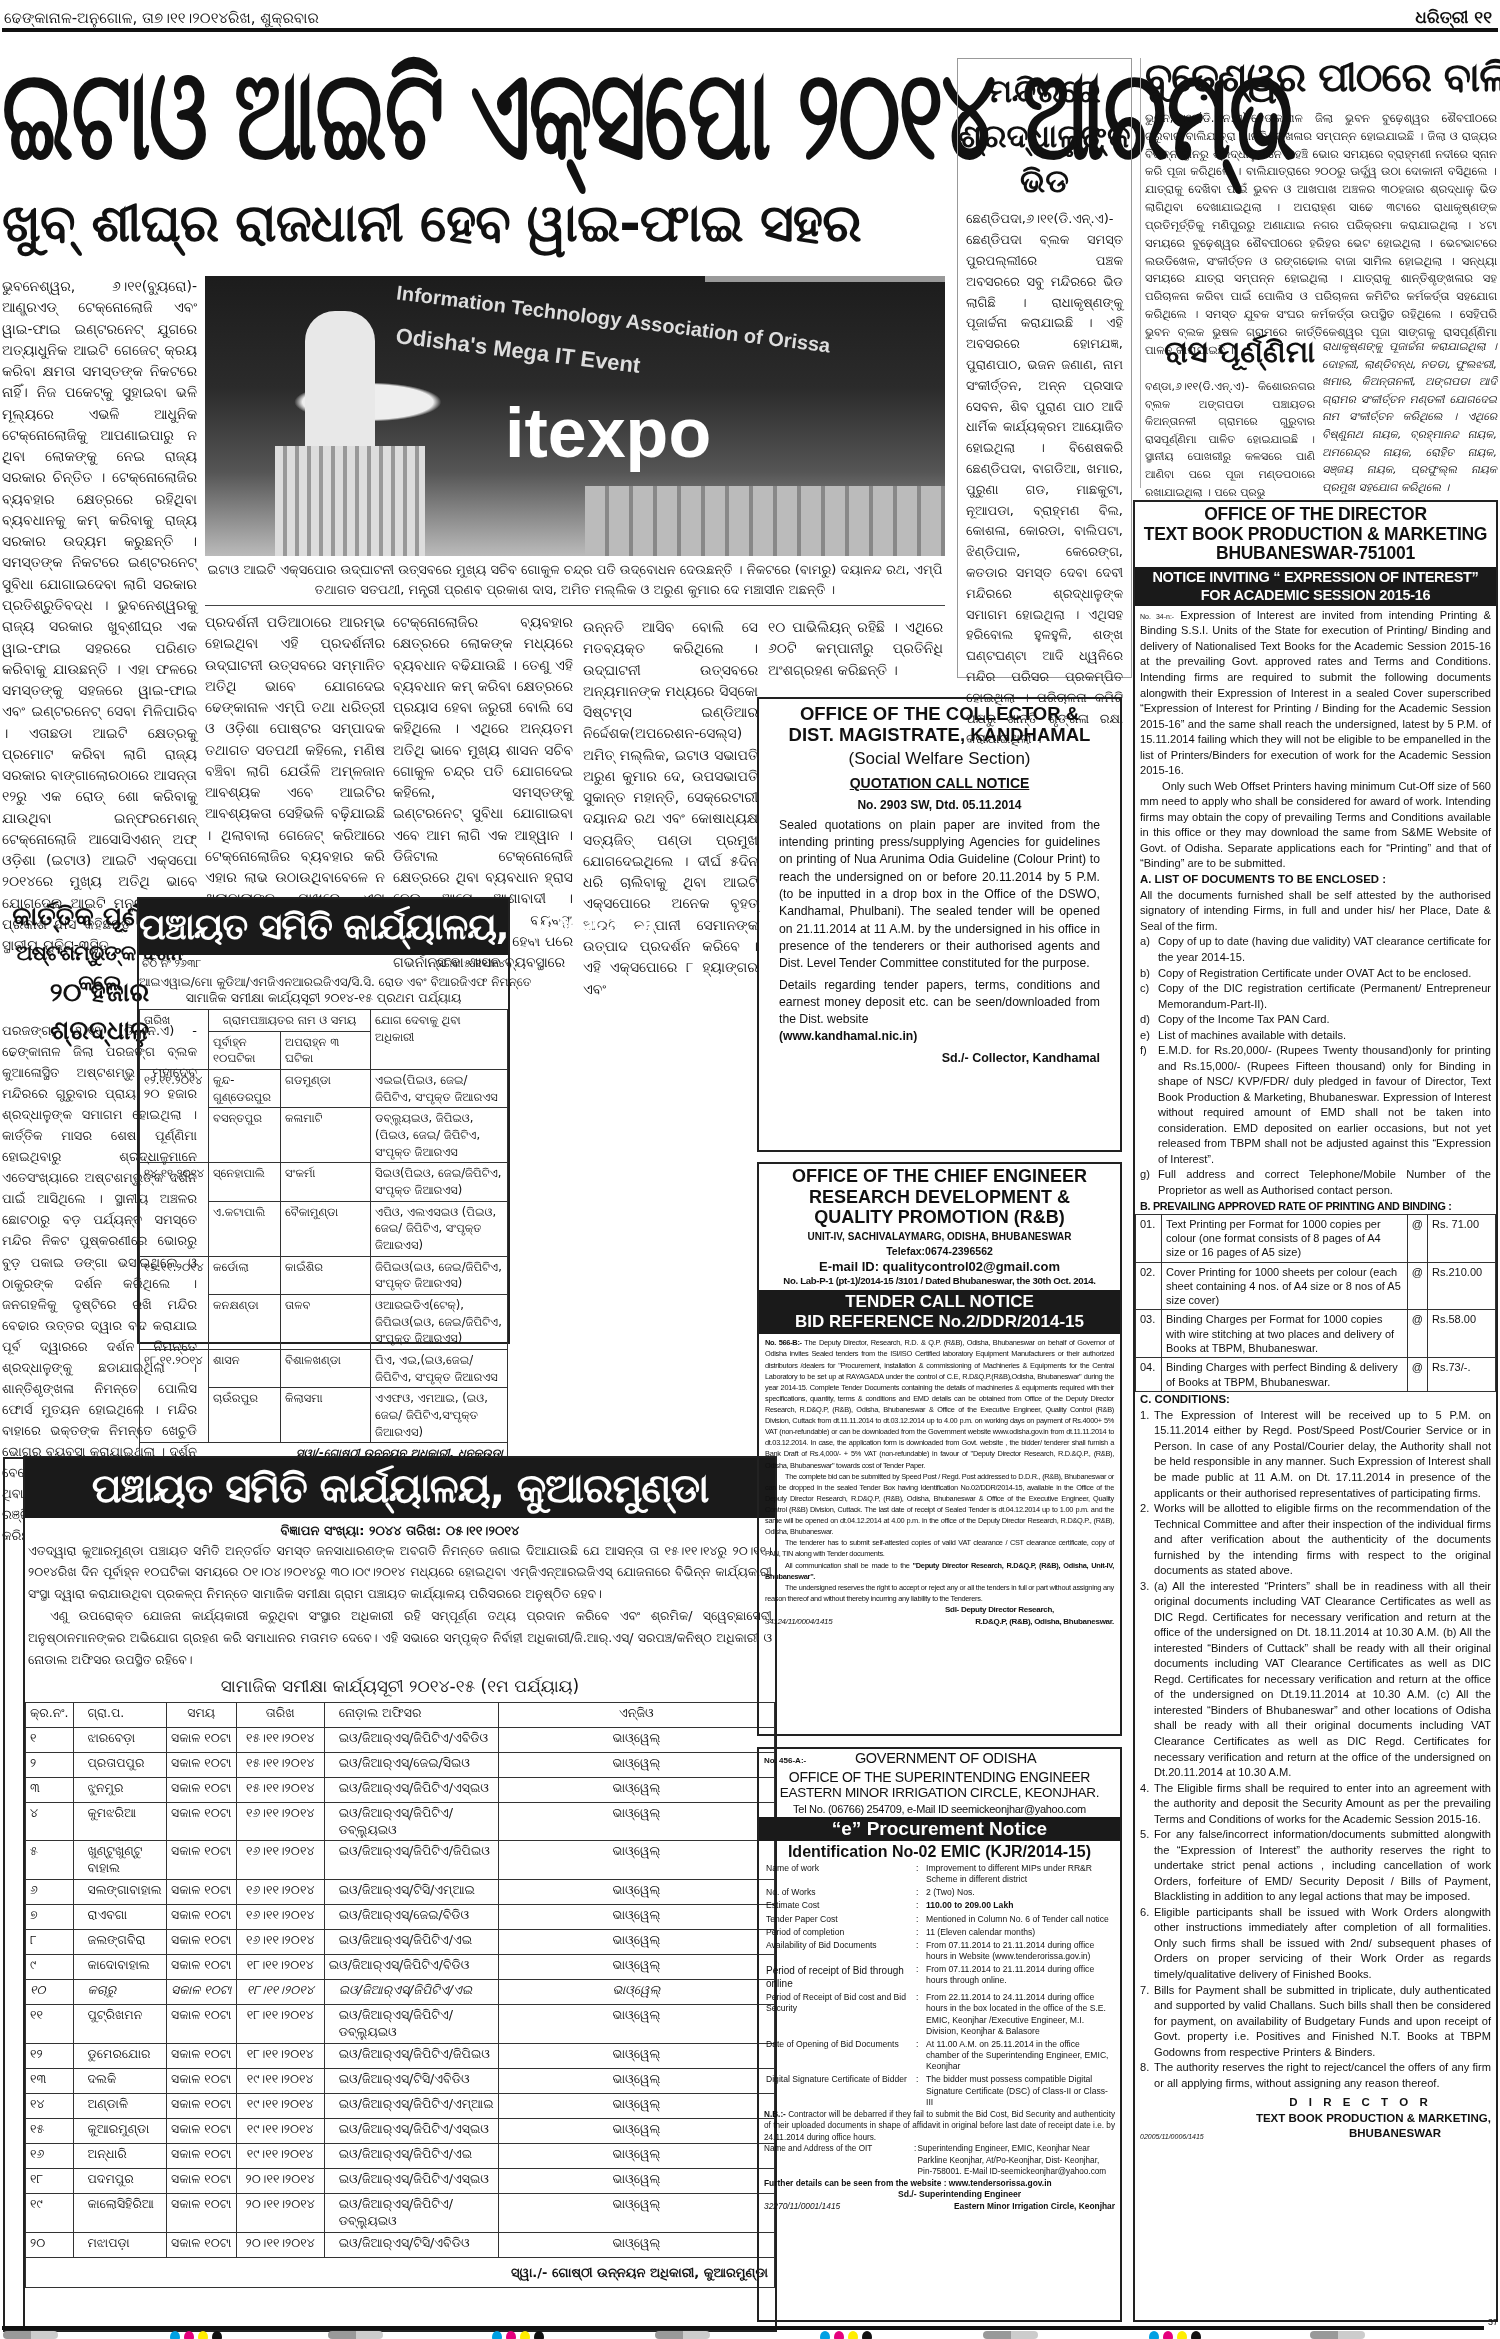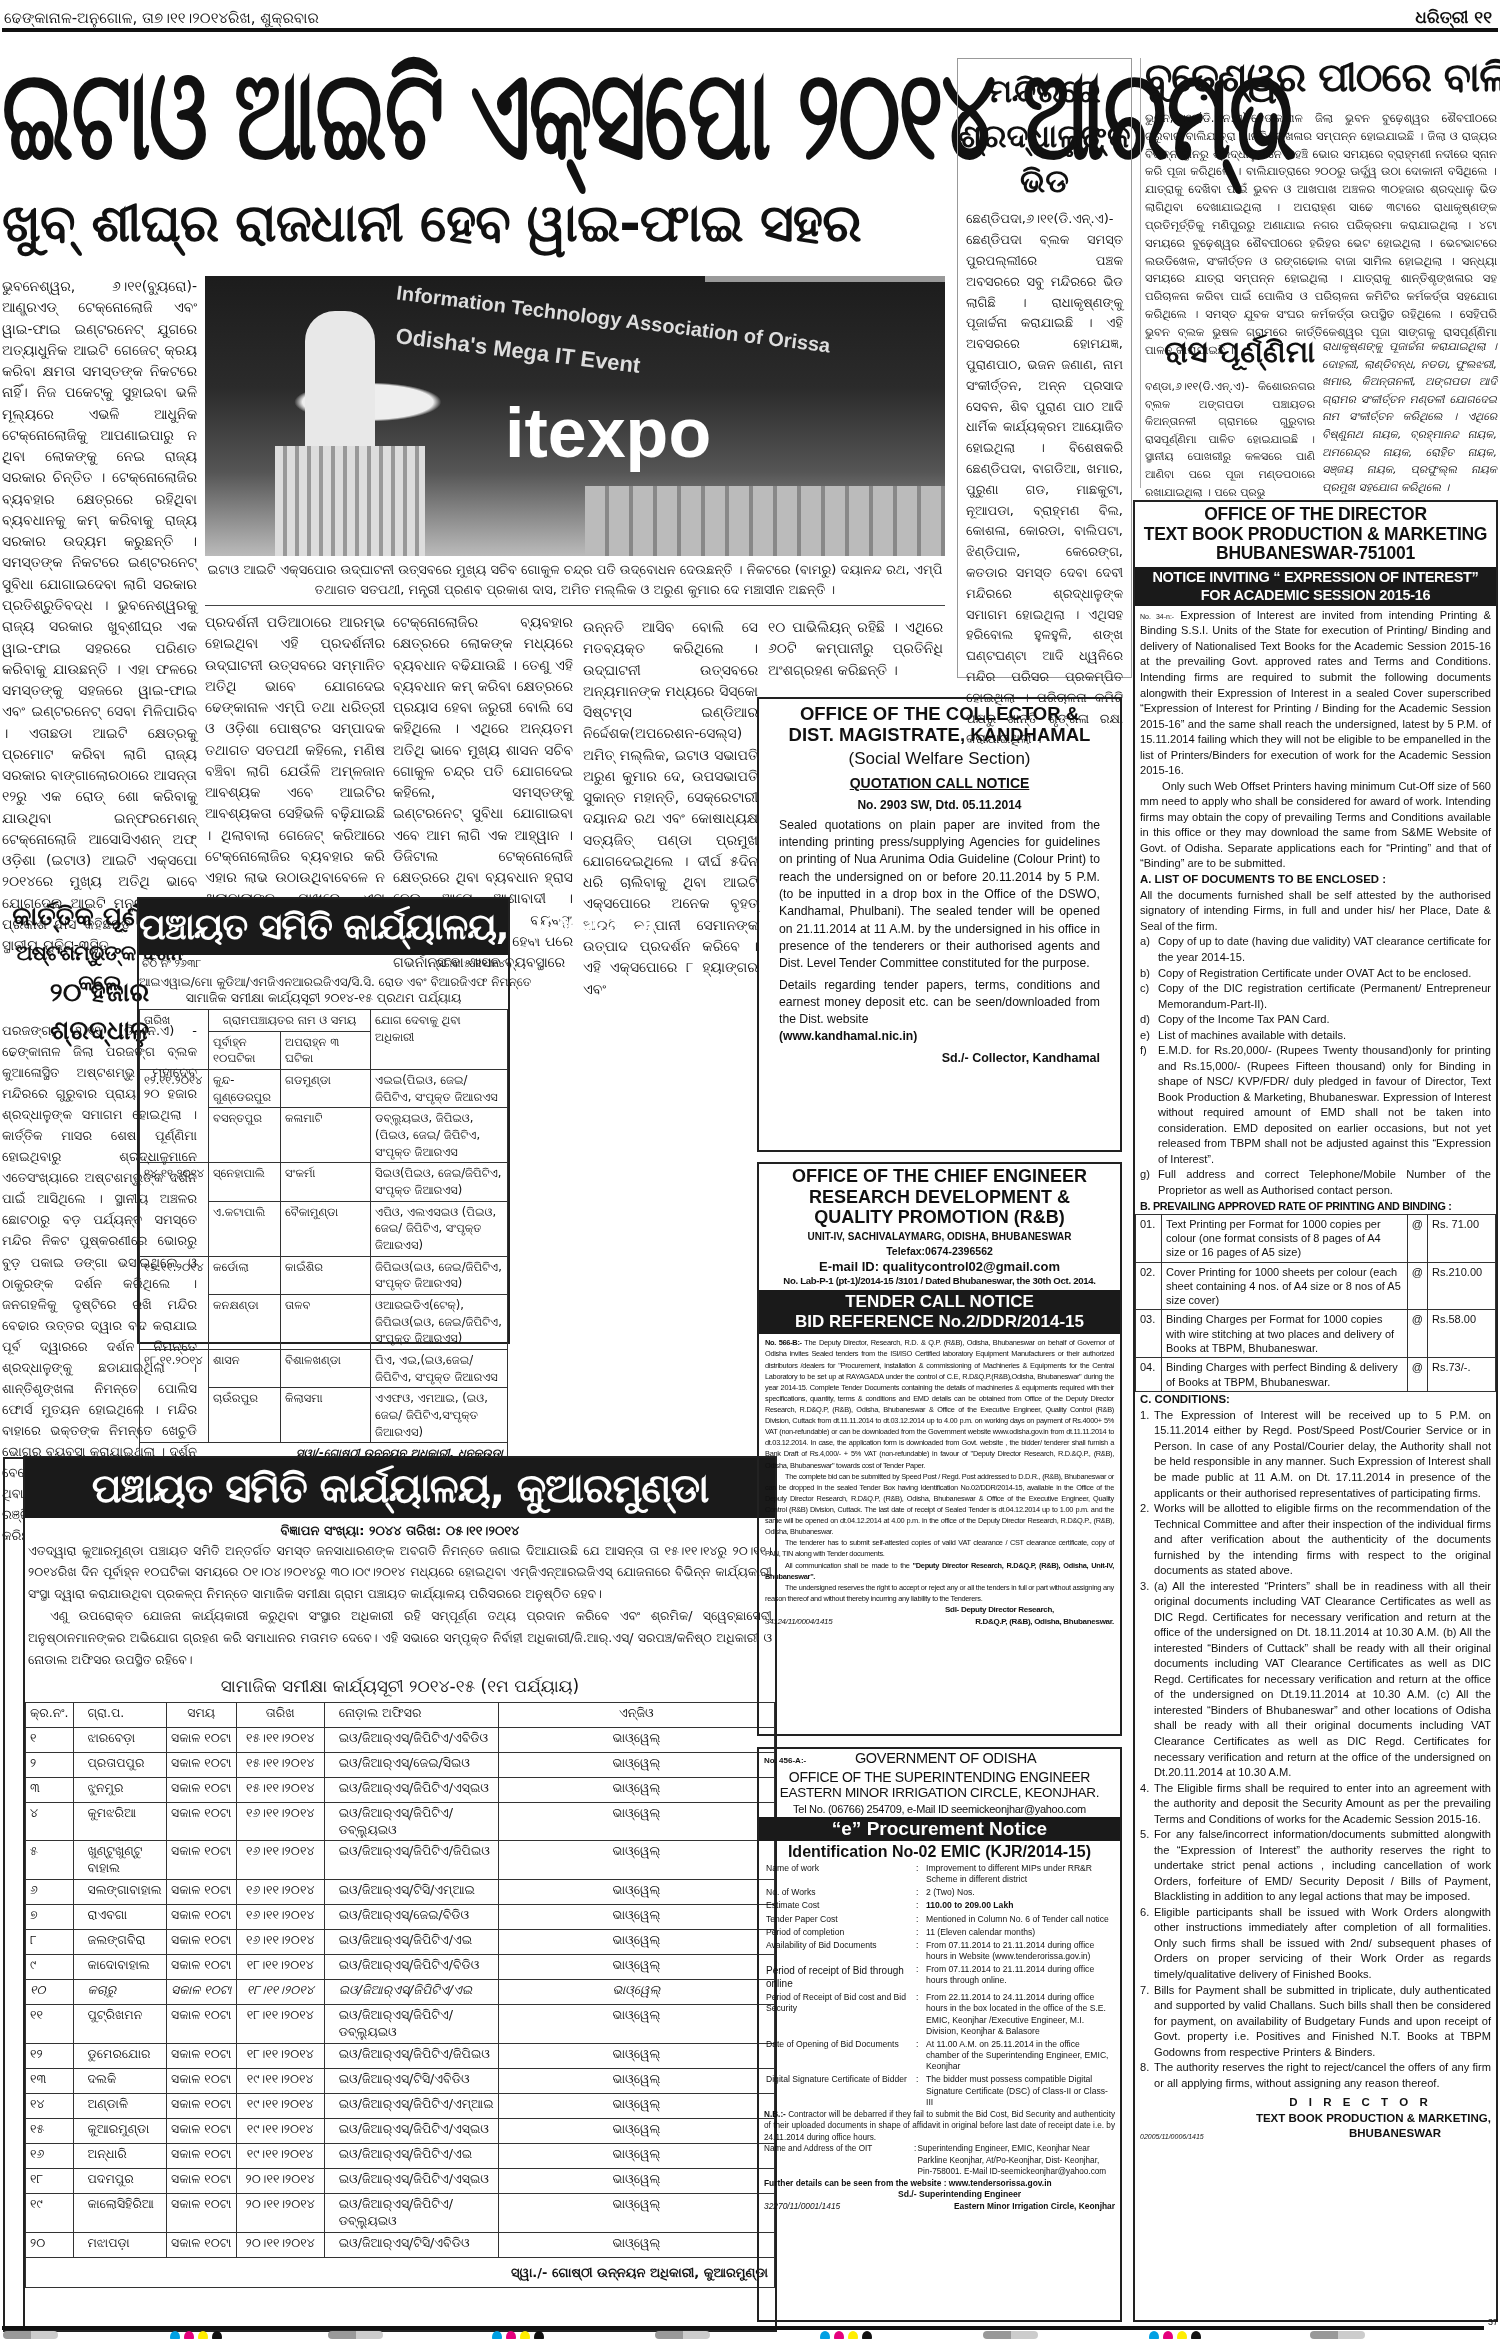--- a/index.html
+++ b/index.html
@@ -284,21 +284,21 @@
           <td class="c">ସକାଳ ୧୦ଟା</td>
           <td class="c">୧୬।୧୧।୨୦୧୪</td>
           <td style="padding-left: 14px;">ଇଓ/ଜିଆର୍‌ଏସ୍/ଜିପିଟିଏ/ଏଇ</td>
           <td class="c">ଭାଓ୍ୱେଲ୍</td>
         </tr>
         <tr style="height: 25px;">
           <td>୯</td>
           <td style="padding-left: 14px;">କାଦୋବାହାଲ</td>
           <td class="c">ସକାଳ ୧୦ଟା</td>
           <td class="c">୧୮।୧୧।୨୦୧୪</td>
-          <td style="padding-left: 14px;">ଇଓ/ଜିଆର୍‌ଏସ୍/ଜିପିଟିଏ/ବିଡିଓ</td>
+          <td style="padding-left: 4px;">ଇଓ/ଜିଆର୍‌ଏସ୍/ଜିପିଟିଏ/ବିଡିଓ</td>
           <td class="c">ଭାଓ୍ୱେଲ୍</td>
         </tr>
         <tr style="height: 25px; font-style: italic;">
           <td>୧୦</td>
           <td style="padding-left: 14px;">କଚାରୁ</td>
           <td class="c">ସକାଳ ୧୦ଟା</td>
           <td class="c">୧୮।୧୧।୨୦୧୪</td>
           <td style="padding-left: 14px;">ଇଓ/ଜିଆର୍‌ଏସ୍/ଜିପିଟିଏ/ଏଇ</td>
           <td class="c">ଭାଓ୍ୱେଲ୍</td>
         </tr>

